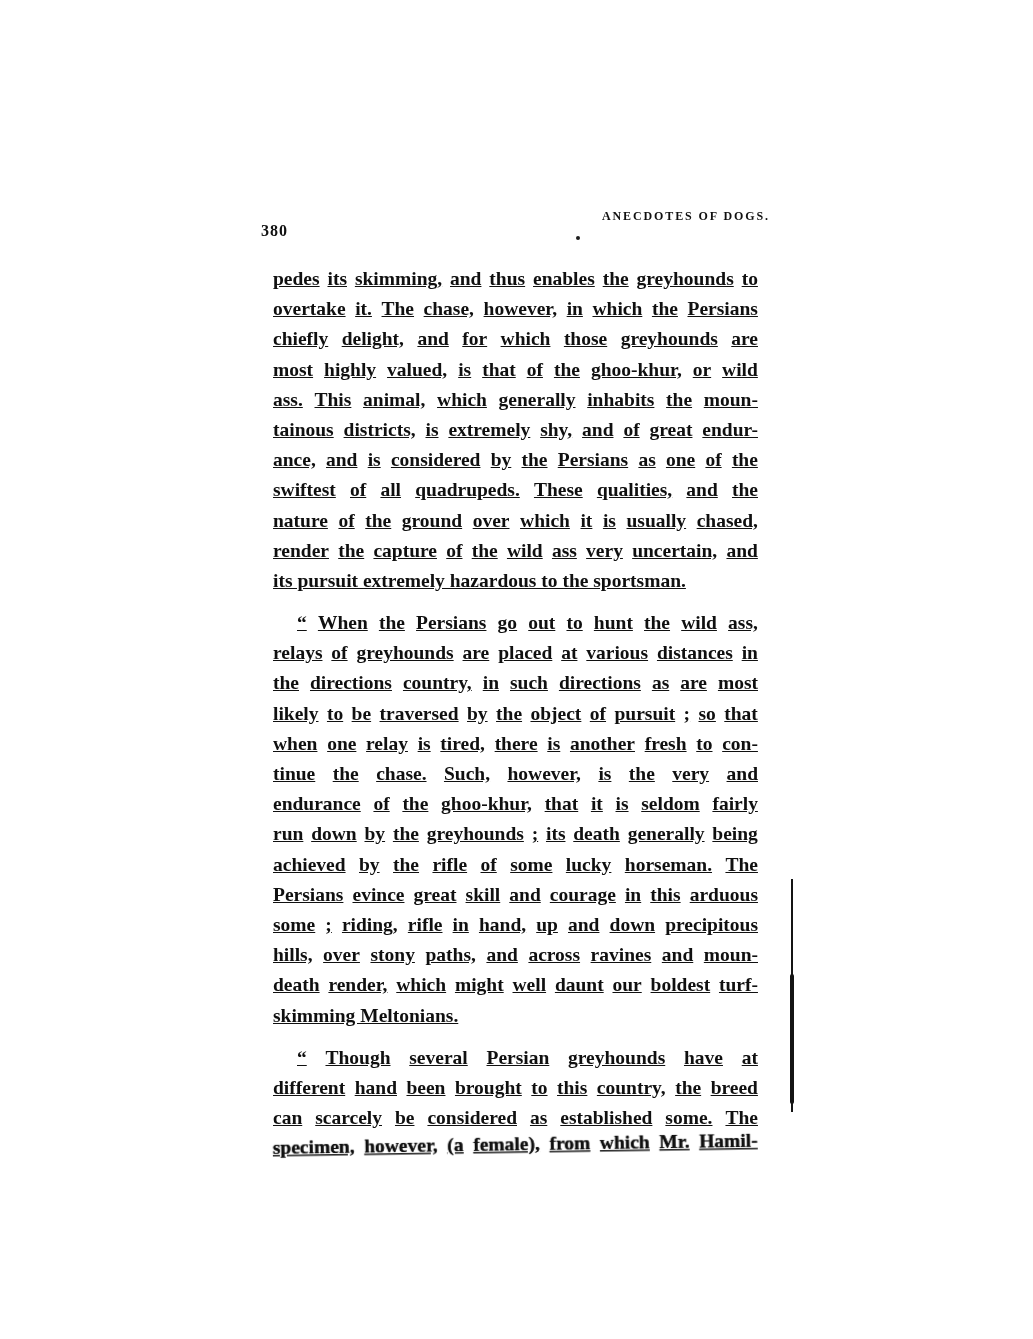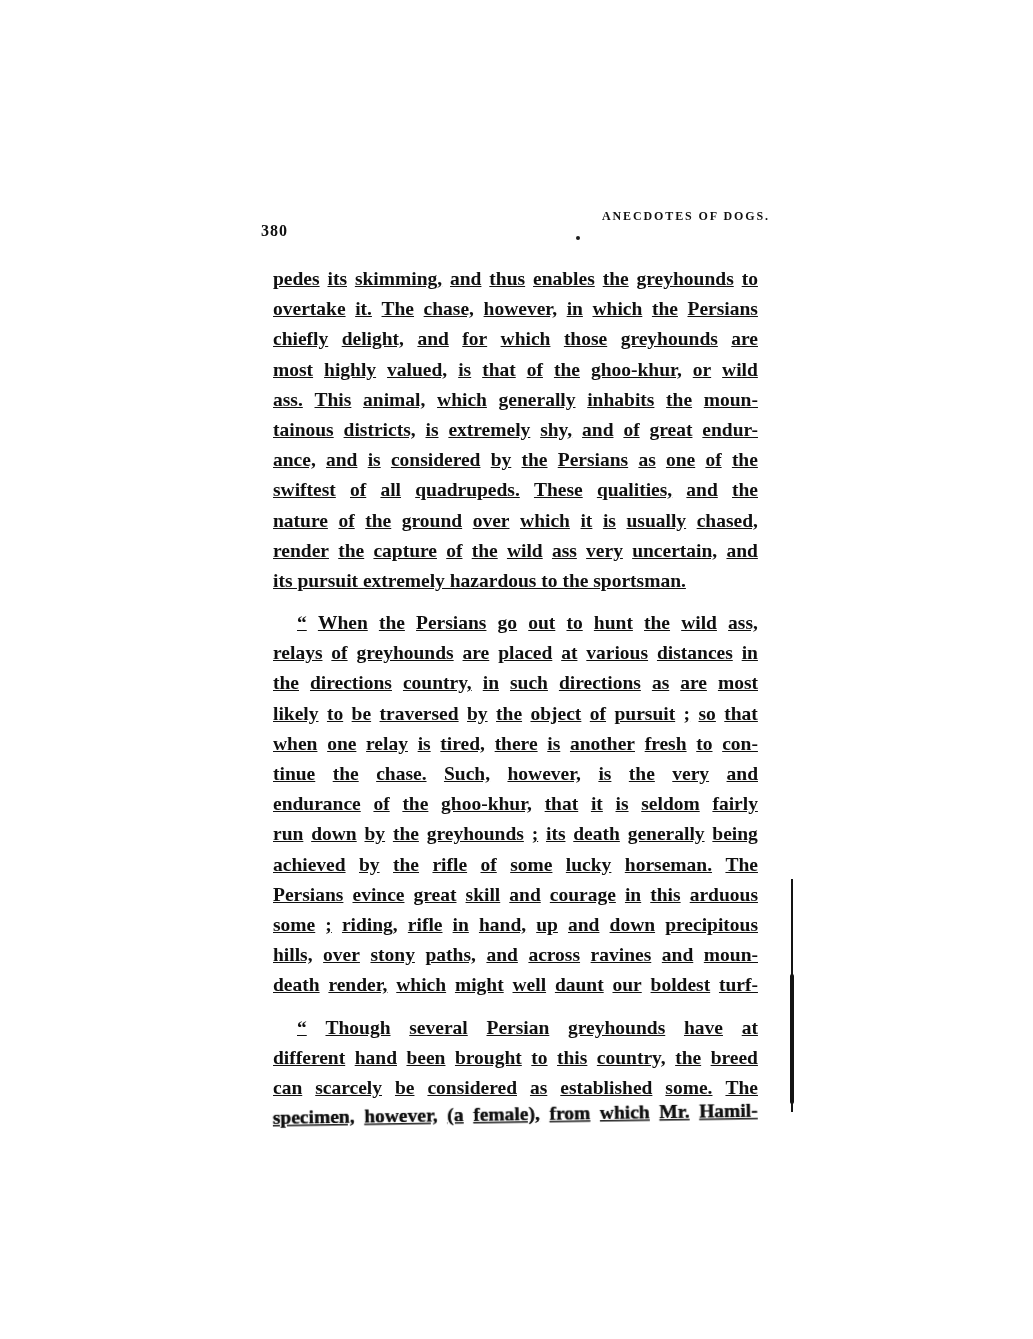--- a/index.html
+++ b/index.html
@@ -367,20 +367,21 @@
           <span>death</span>
           <span>render,</span>
           <span>which</span>
           <span>might</span>
           <span>well</span>
           <span>daunt</span>
           <span>our</span>
           <span>boldest</span>
           <span>turf-</span>
         </div>
+        <div class="line plain">skimming Meltonians.</div>
       </div>
       <div class="paragraph">
         <div class="line just indent">
           <span>“</span>
           <span>Though</span>
           <span>several</span>
           <span>Persian</span>
           <span>greyhounds</span>
           <span>have</span>
           <span>at</span>

